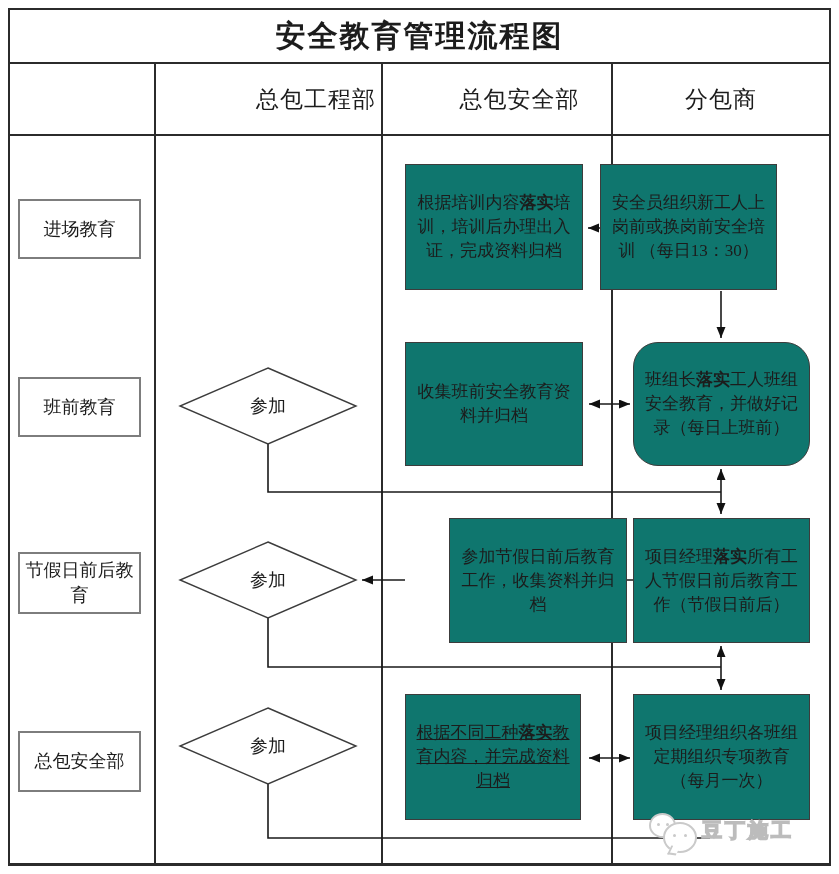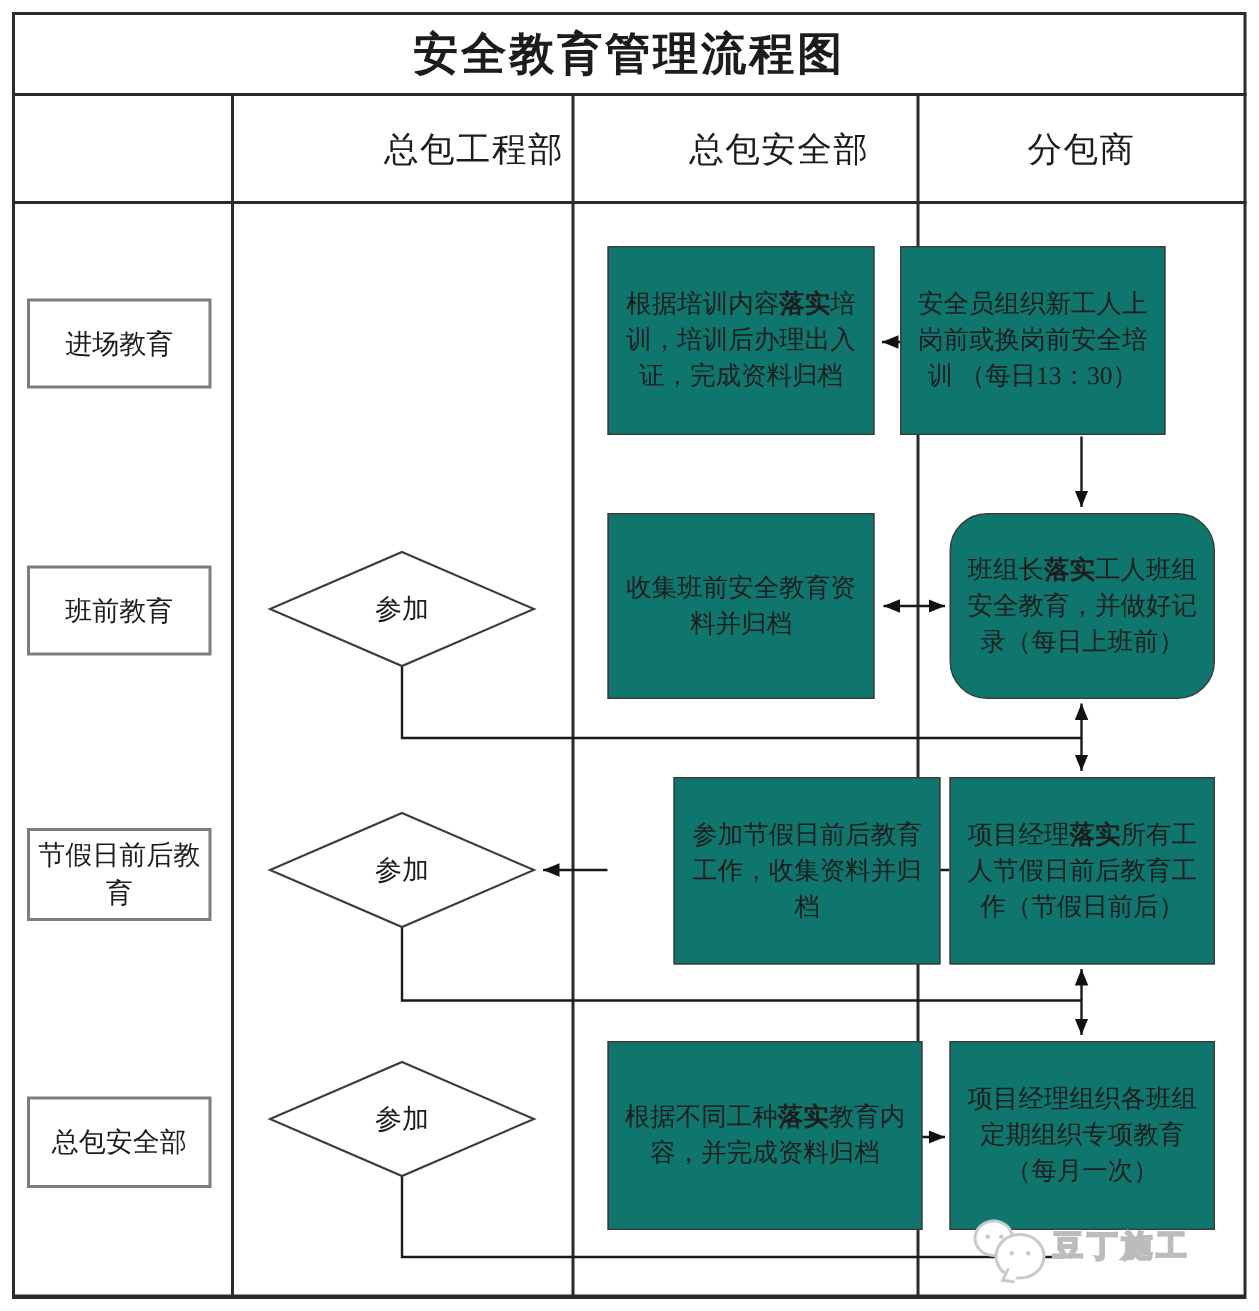--- a/index.html
+++ b/index.html
@@ -126,21 +126,21 @@
 
   <div class="abs procbox" style="left:405px;top:164px;width:178px;height:126px;">
       <span><span>根据培训内容</span><b>落实</b><span>培训，培训后办理出入证，完成资料归档</span></span>
     </div>
   <div class="abs procbox" style="left:405px;top:342px;width:178px;height:124px;">
       <span><span>收集班前安全教育资料并归档</span></span>
     </div>
   <div class="abs procbox" style="left:405px;top:518px;width:178px;height:125px;margin-left:44px;">
       <span><span>参加节假日前后教育工作，收集资料并归档</span></span>
     </div>
-  <div class="abs procbox" style="left:405px;top:694px;width:210px;height:126px;">
+  <div class="abs procbox" style="left:405px;top:694px;width:176px;height:126px;text-decoration:underline;">
       <span><span>根据不同工种</span><b>落实</b><span>教育内容，并完成资料归档</span></span>
     </div>
 
   <div class="abs procbox" style="left:600px;top:164px;width:177px;height:126px;">
       <span><span>安全员组织新工人上岗前或换岗前安全培训 （每日13：30）</span></span>
     </div>
   <div class="abs procbox" style="left:633px;top:342px;width:177px;height:124px;border-radius:25px;">
       <span><span>班组长</span><b>落实</b><span>工人班组安全教育，并做好记录（每日上班前）</span></span>
     </div>
   <div class="abs procbox" style="left:633px;top:518px;width:177px;height:125px;">

